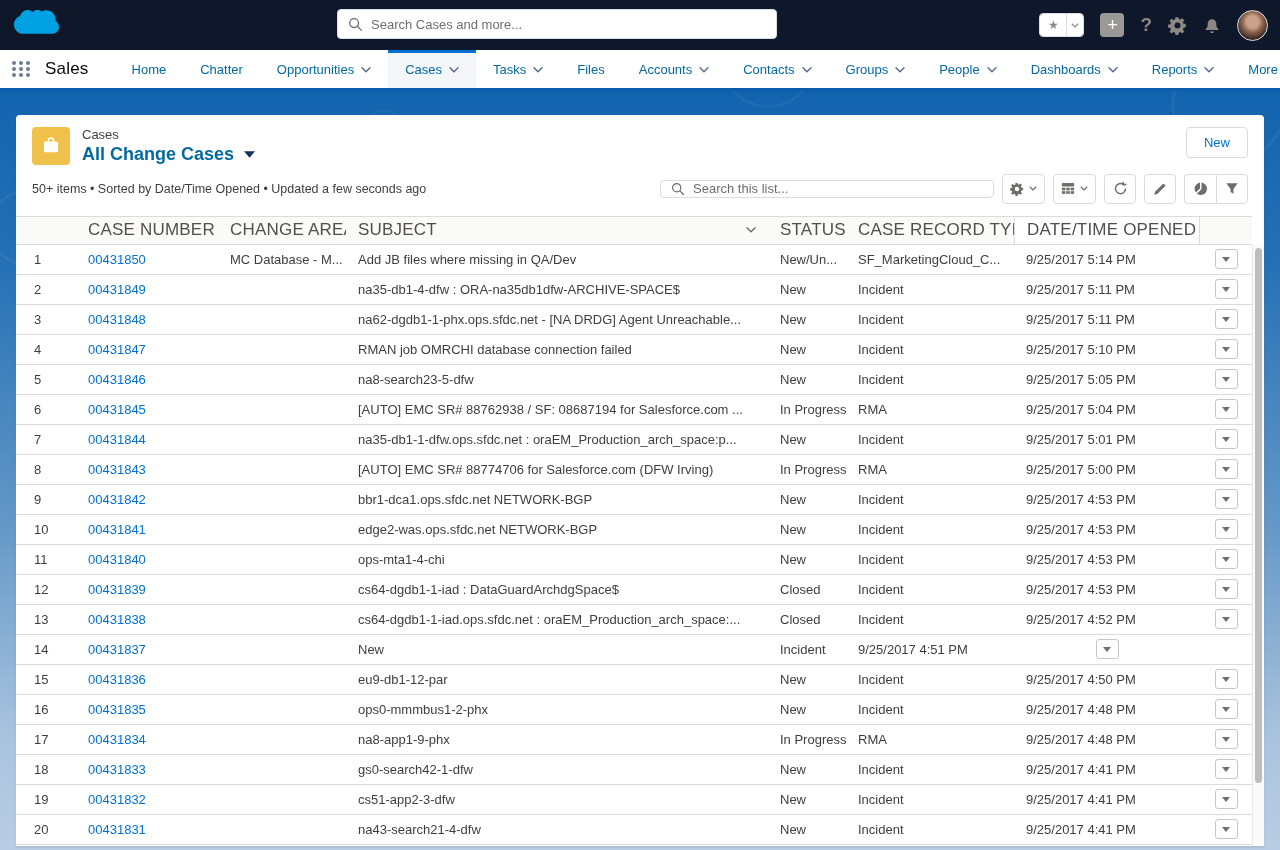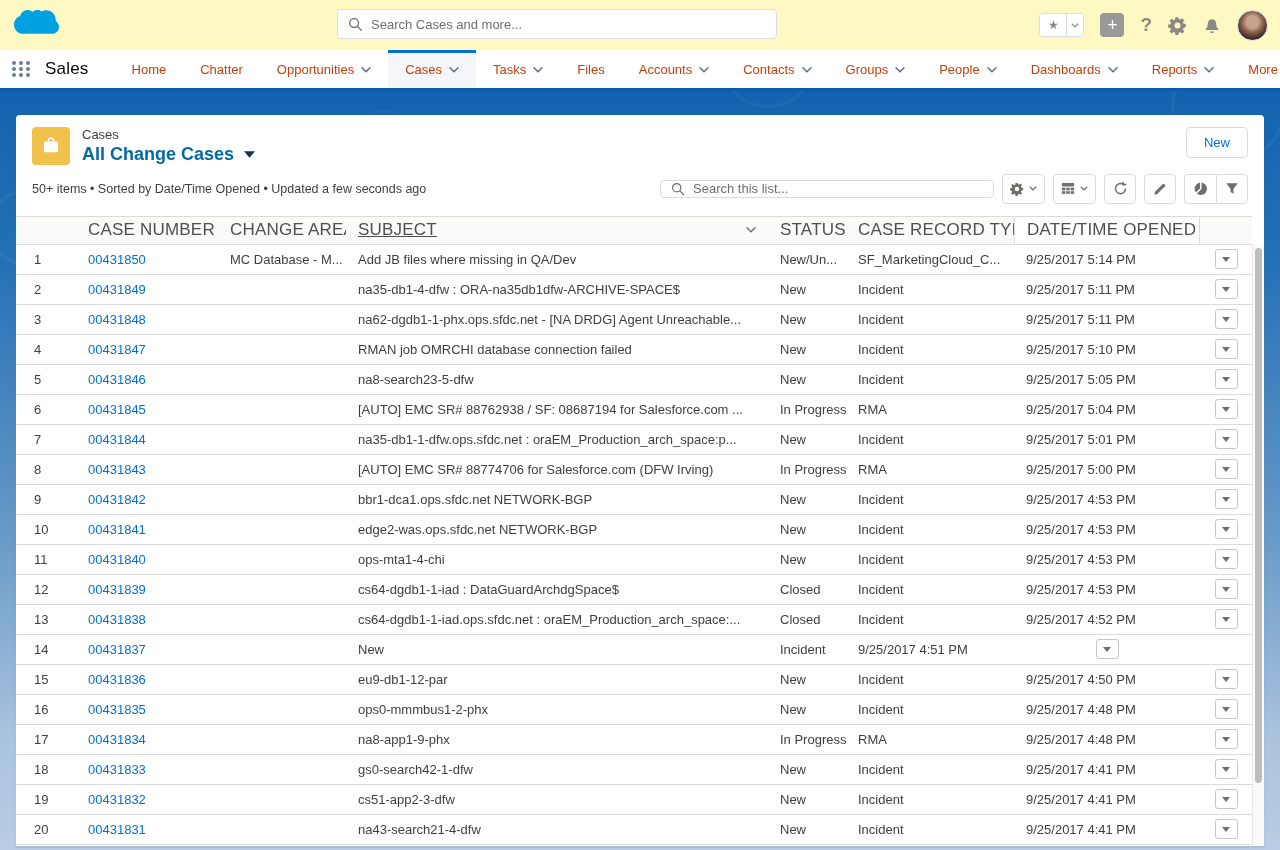--- a/index.html
+++ b/index.html
@@ -1,20 +1,20 @@
 <!DOCTYPE html>
 <html style="--cols: 60px 142px 128px 1fr 78px 168px 186px 52px;"><head>
 <meta charset="utf-8">
 <style>
   * { margin:0; padding:0; box-sizing:border-box; }
   html,body { width:1280px; height:850px; overflow:hidden;
     font-family:"Liberation Sans", sans-serif; background:#fff; }
 
   
-  .topbar { height:50px; background:#fef9c3; position:relative; }
+  .topbar { height:50px; background:#0f172a; position:relative; }
   .logo { position:absolute; left:14px; top:8px; }
   .gsearch { position:absolute; left:337px; top:9px; width:440px; height:30px;
     border:1px solid #d8dde6; border-radius:4px; background:#fff;
     display:flex; align-items:center; padding:0 10px; gap:8px; }
   .gsearch input { border:0; outline:0; flex:1; font-size:13px; color:#16325c;
     font-family:"Liberation Sans", sans-serif; background:transparent; }
   .gsearch input::placeholder { color:#706e6b; }
   .utils { position:absolute; right:12px; top:0; height:50px;
     display:flex; align-items:center; gap:16px; }
   .split { display:flex; border:1px solid #d8dde6; border-radius:4px; overflow:hidden; }
@@ -31,21 +31,21 @@
 
   
   .navbar { height:38px; background:#fff; display:flex; align-items:stretch; padding-left:12px; }
   .waffle { width:34px; display:flex; align-items:center; justify-content:center; cursor:pointer; }
   .waffle .wgrid { display:grid; grid-template-columns:repeat(3,5px); grid-gap:2px; }
   .waffle .wgrid span { width:4px; height:4px; border-radius:50%; background:#6b7c93; }
   .appname { display:flex; align-items:center; font-size:17px; color:#080707;
     padding:0 26px 0 14px; font-weight:400; letter-spacing:.2px; }
   .tabs { display:flex; align-items:stretch; }
   .tab { display:flex; align-items:center; gap:7px; padding:0 17px; font-size:13px;
-    color:#c2410c; cursor:pointer; position:relative; }
+    color:#0369a1; cursor:pointer; position:relative; }
   .tab .chev { color:#54698d; margin-top:2px; }
   .tab.active { background:#f4f6f9; }
   .tab.active::before { content:""; position:absolute; left:0; right:0; top:0; height:3px; background:#0070d2; }
 
   
   .content { height:762px; position:relative;
     border-top:3px solid #0b5cab;
     background:linear-gradient(180deg,#1263ae 0%,#2470b5 22%,#6699c7 58%,#a9c3de 85%,#b9cde4 100%); }
   .content::before { content:""; position:absolute; inset:0; pointer-events:none; opacity:.5;
     background:
@@ -86,21 +86,21 @@
   .cgroup .cbtn:last-child { border-radius:0 4px 4px 0; border-right-width:1px; }
 
   
   .tablewrap { flex:1; position:relative; overflow:hidden; }
   .thead { display:grid; grid-template-columns:var(--cols); height:29px;
     background:#fafaf9; border-top:1px solid #dddbda; border-bottom:1px solid #dddbda;
     width:calc(100% - 12px); }
   .th { display:flex; align-items:center; gap:8px; padding:0 12px; font-size:17px;
     color:#514f4d; white-space:nowrap; overflow:hidden; cursor:pointer; letter-spacing:.2px; }
   .th .chev { color:#706e6b; flex:0 0 auto; }
-  .th.spread { justify-content:space-between;text-decoration:underline; }
+  .th.spread { justify-content:space-between; }
   .th.sorted { background:#fff; border-left:1px solid #dddbda; border-right:1px solid #dddbda; }
   .sortarrow { color:#0b5cab; font-weight:bold; }
 
   .tbody { position:absolute; top:29px; bottom:0; left:0; width:calc(100% - 12px); overflow:hidden; }
   .tr { display:grid; grid-template-columns:var(--cols); height:30px;
     border-bottom:1px solid #dddbda; background:#fff; }
   .td { display:flex; align-items:center; padding:0 12px; font-size:13px; color:#3e3e3c;
     white-space:nowrap; overflow:hidden; }
   .td.num { color:#3e3e3c; padding-left:18px; }
   .td a { color:#0070d2; text-decoration:none; }

